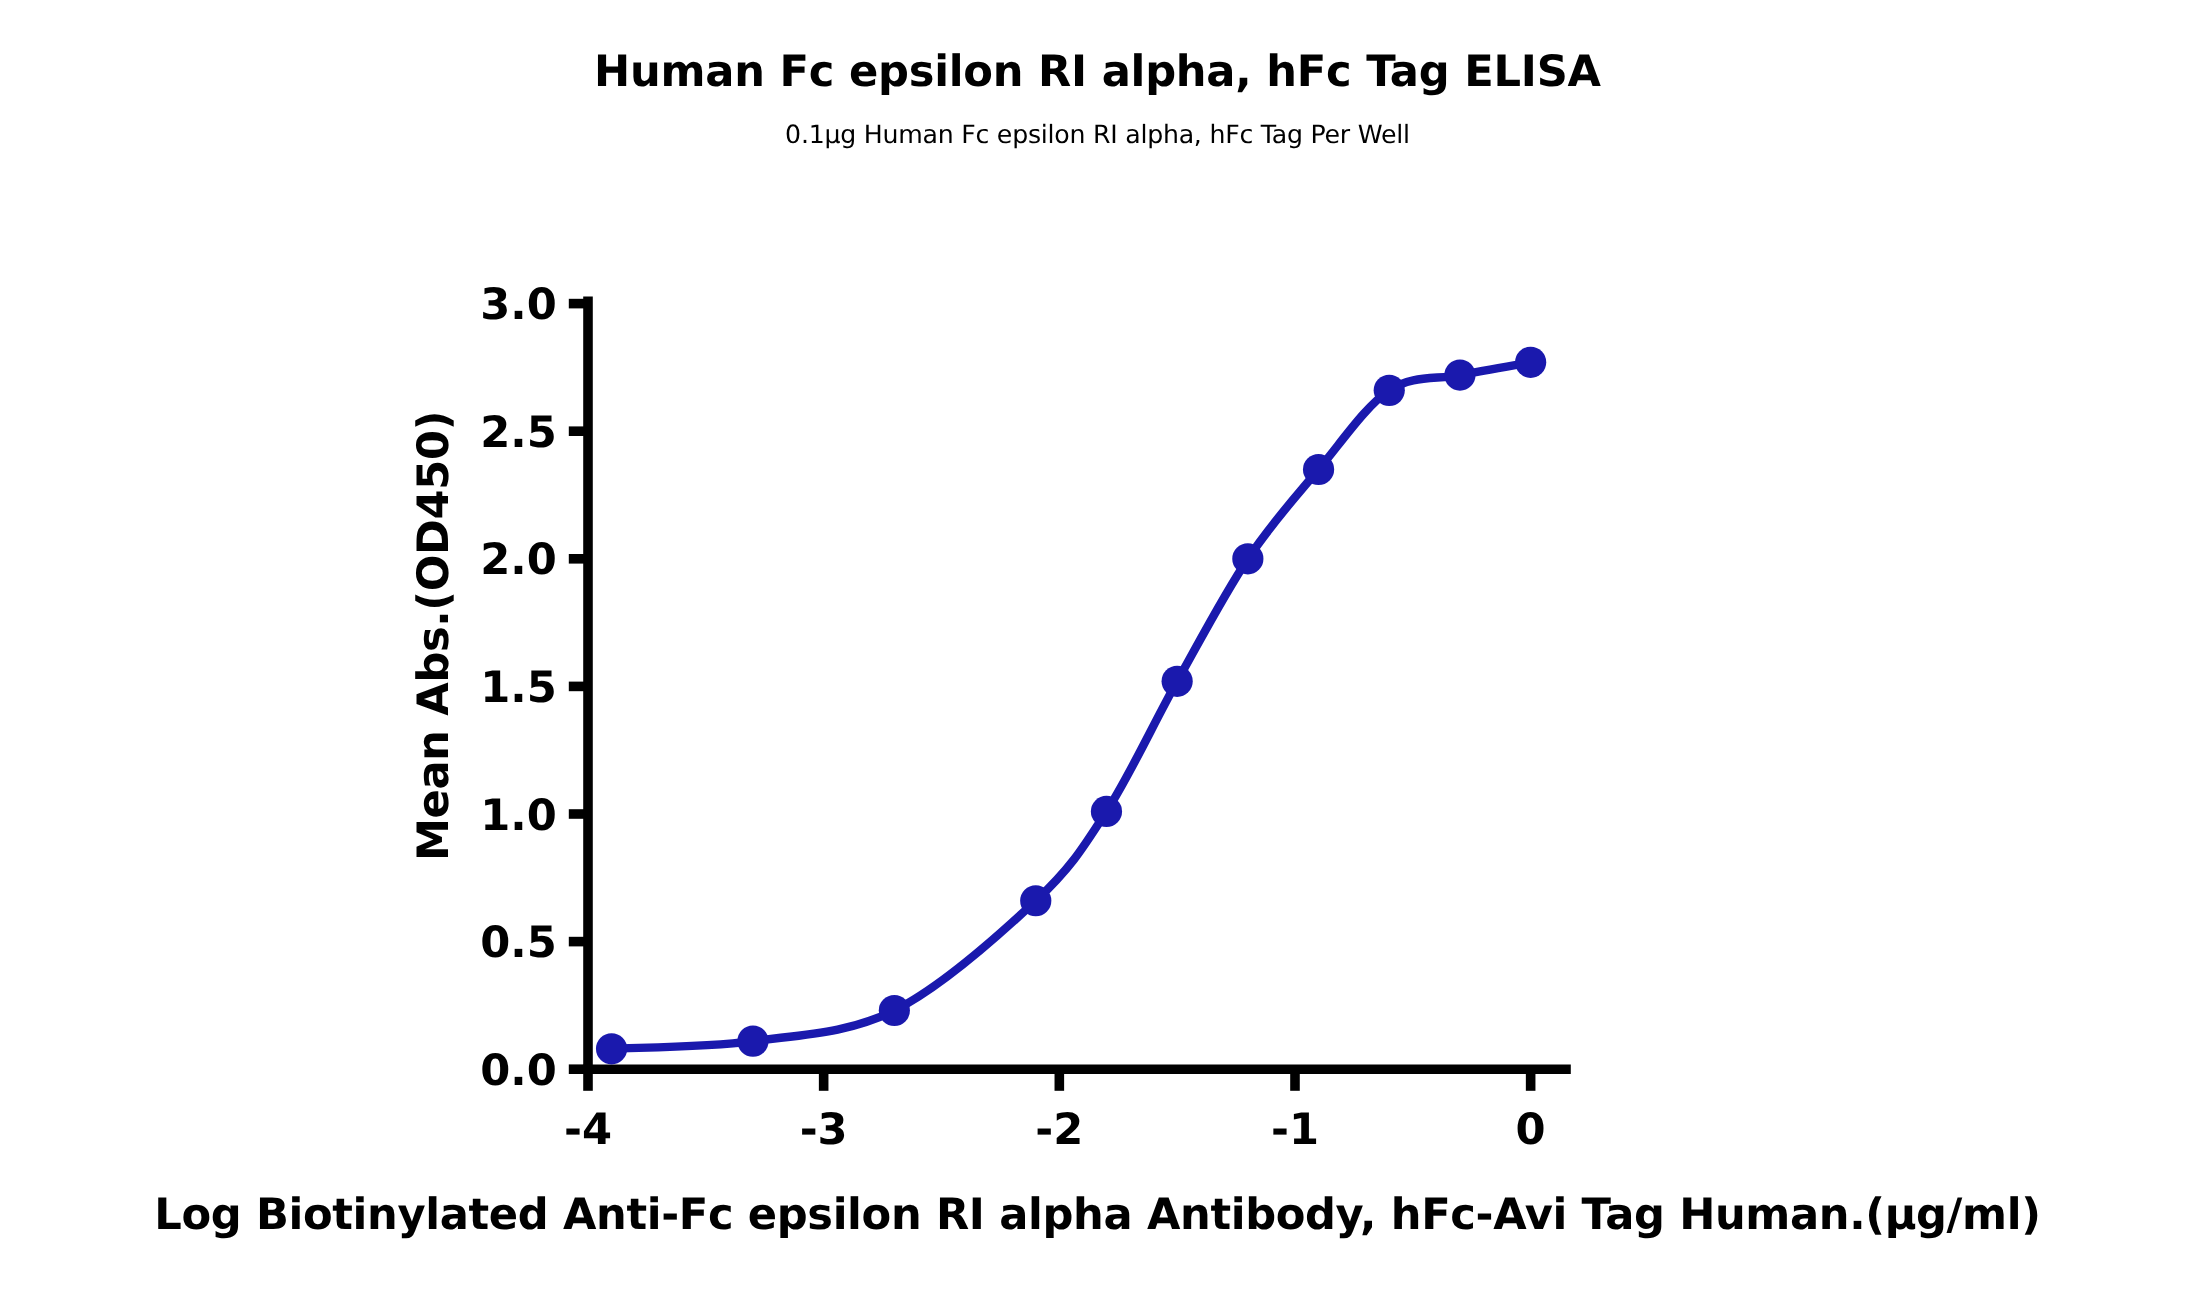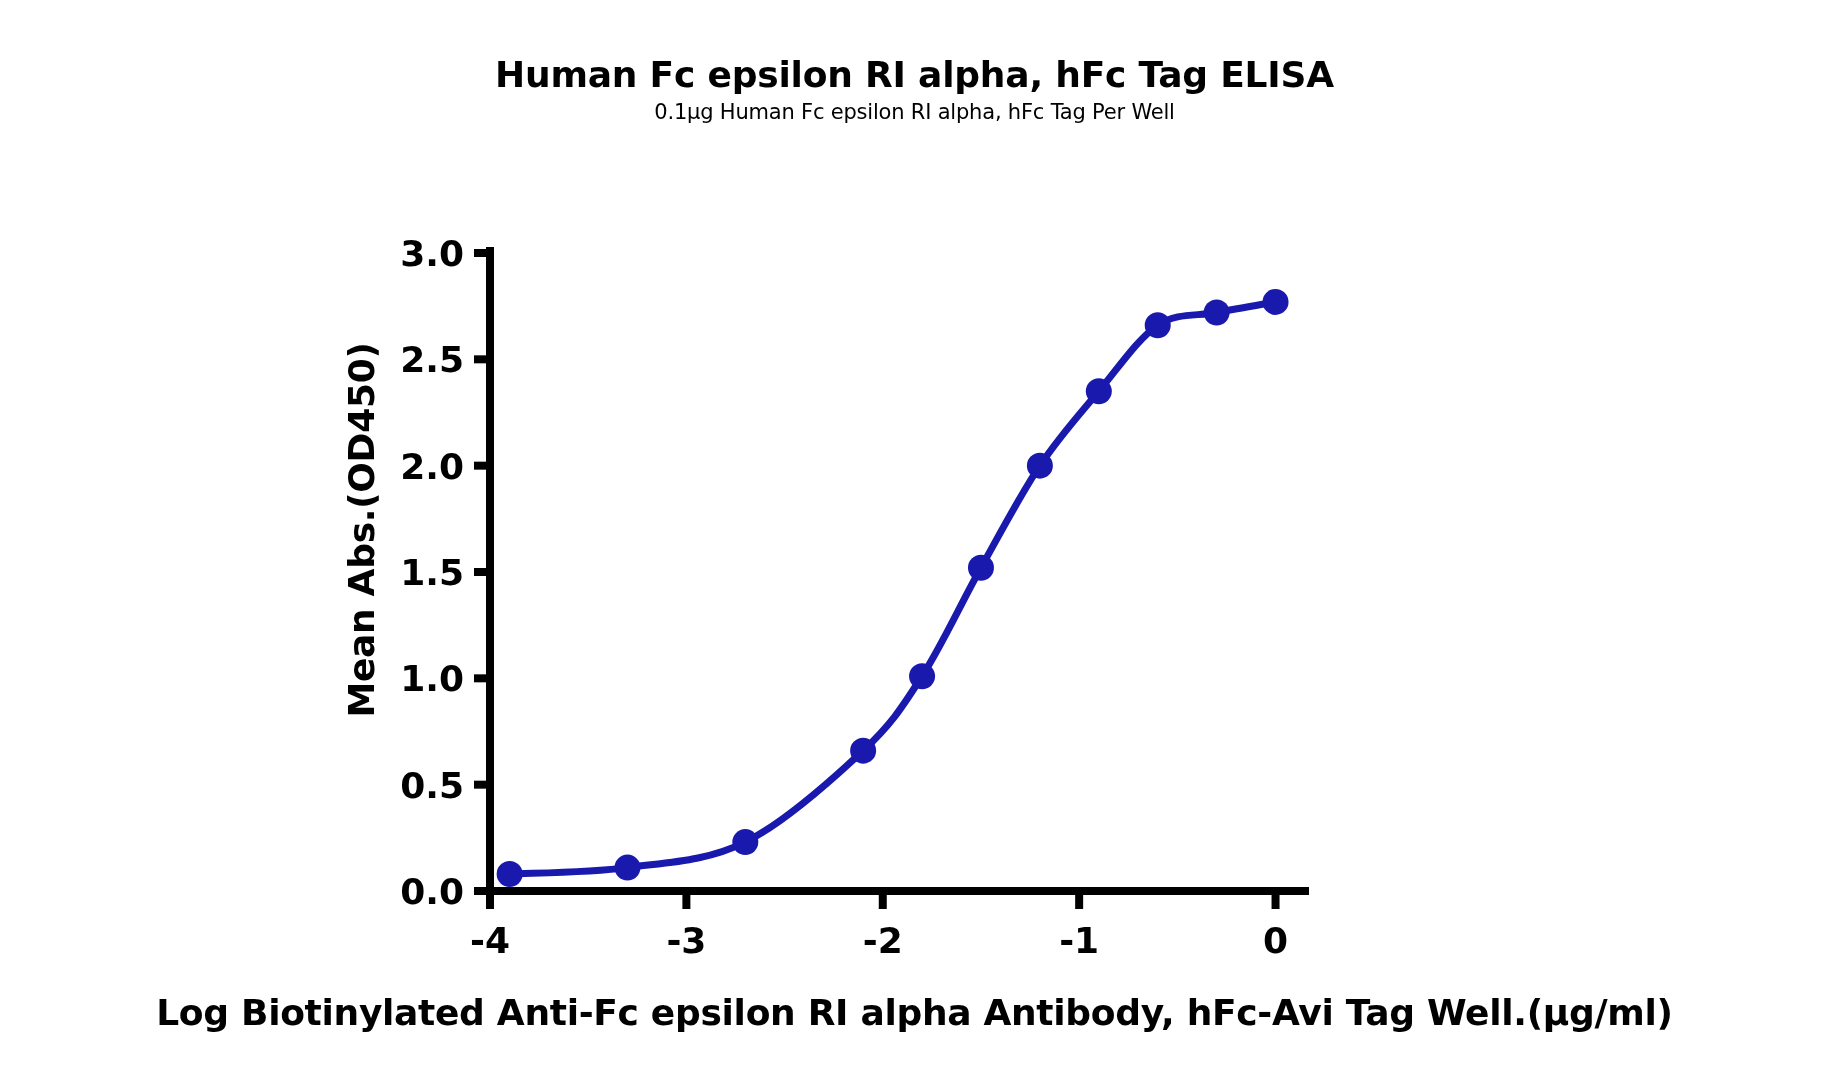--- a/index.html
+++ b/index.html
@@ -26,21 +26,21 @@
   .title {
     position: absolute;
     left: 0;
     width: 1829px;
     text-align: center;
     color: #000000;
     font-family: "DejaVu Sans", sans-serif;
   }
 
   #chart-title {
-    top: 54px;
+    top: 40px;
     font-size: 36px;
     font-weight: bold;
     letter-spacing: -0.2px;
   }
 
   #chart-subtitle {
     top: 100px;
     font-size: 21px;
     font-weight: normal;
     letter-spacing: -0.2px;
@@ -138,15 +138,15 @@
         <circle cx="922.05" cy="676.21" r="13" fill="#1a19ad"></circle>
         <circle cx="980.96" cy="567.75" r="13" fill="#1a19ad"></circle>
         <circle cx="1039.88" cy="465.67" r="13" fill="#1a19ad"></circle>
         <circle cx="1098.80" cy="391.23" r="13" fill="#1a19ad"></circle>
         <circle cx="1157.71" cy="325.31" r="13" fill="#1a19ad"></circle>
         <circle cx="1216.63" cy="312.55" r="13" fill="#1a19ad"></circle>
         <circle cx="1275.54" cy="301.91" r="13" fill="#1a19ad"></circle>
       </g>
   </svg>
 
-  <div class="title" id="x-axis-title">Log Biotinylated Anti-Fc epsilon RI alpha Antibody, hFc-Avi Tag Well.(µg/ml)</div>
+  <div class="title" id="x-axis-title">Log Biotinylated Anti-Fc epsilon RI alpha Antibody, hFc-Avi Tag Human.(µg/ml)</div>
 
 </div>
 
 </body></html>

